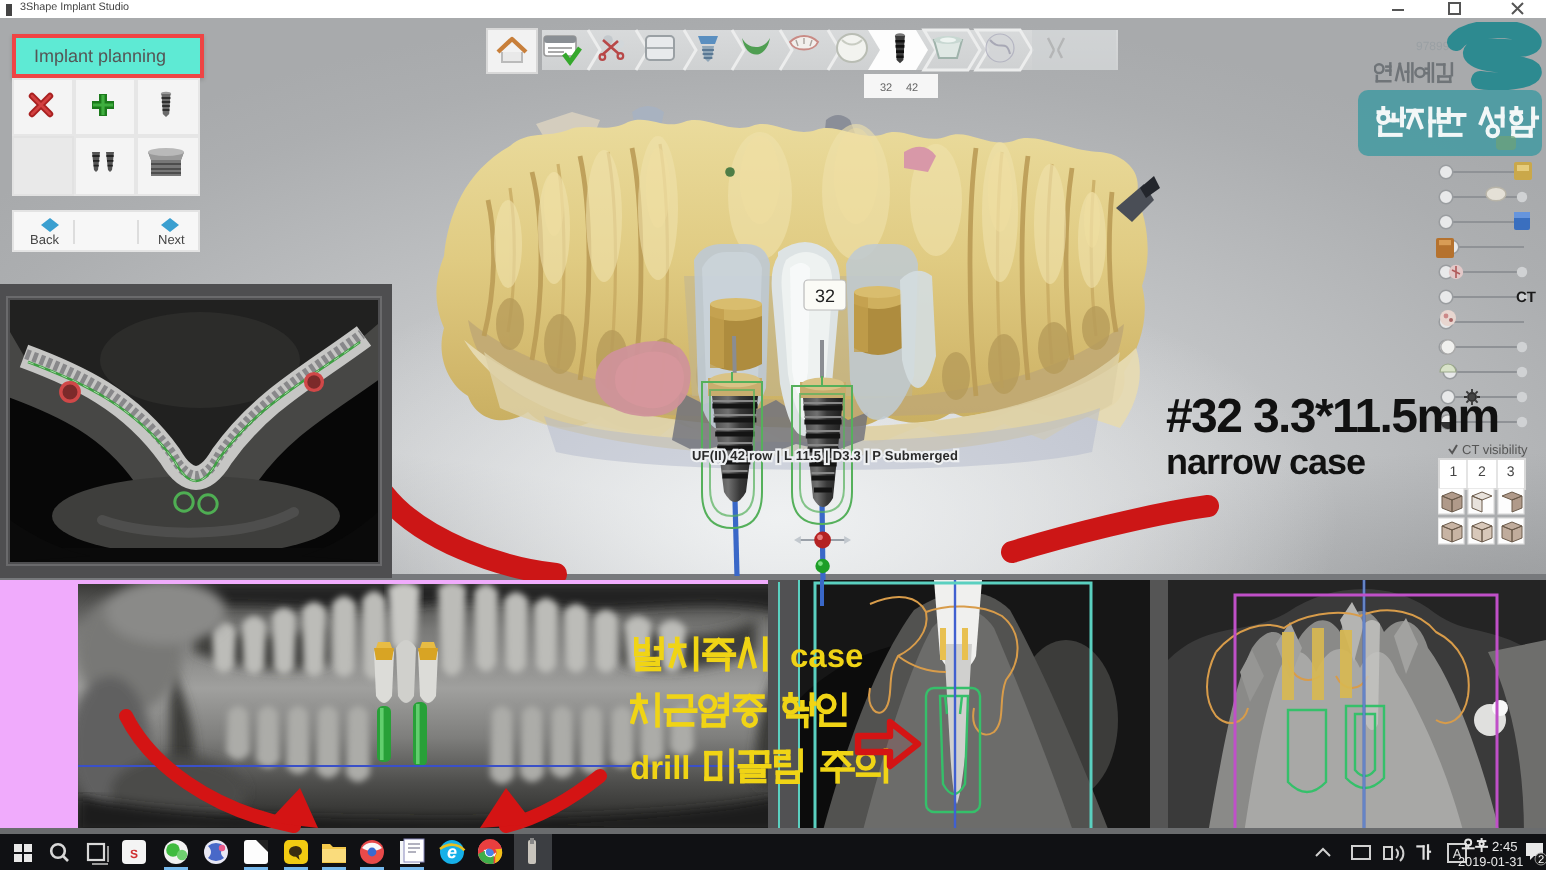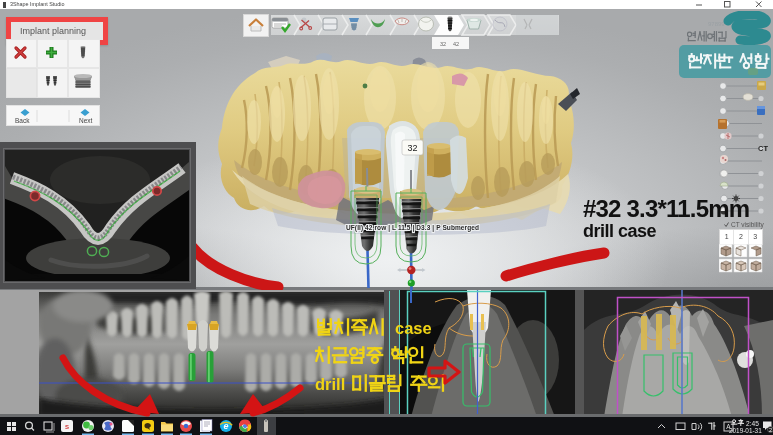--- a/index.html
+++ b/index.html
@@ -31,21 +31,21 @@
      <div class="abs" style="left:3px;top:2px;width:3px;height:6px;background:#444;"></div>
      <span style="position:absolute;left:10px;top:1px;">3Shape Implant Studio</span>
      <svg style="position:absolute;left:694px;top:0;" width="75" height="9" viewBox="0 0 75 9">
        <line x1="2" y1="5" x2="8" y2="5" stroke="#555" stroke-width="1"></line>
        <rect x="30.5" y="1.5" width="5.5" height="5.5" fill="none" stroke="#555" stroke-width="1"></rect>
        <path d="M62 1.5 l5.5 5.5 M67.5 1.5 l-5.5 5.5" stroke="#555" stroke-width="1"></path>
      </svg>
   </div>
 
   <div class="abs" style="left:6px;top:17px;width:94px;height:107px;">
-    <div class="abs" style="left:0;top:0;width:92px;height:18px;background:#e5e5e5;border:5px solid #ef4444;box-shadow:0 1px 2px rgba(0,0,0,.15);">
+    <div class="abs" style="left:0;top:0;width:92px;height:18px;background:#5eead4;border:2px solid #ef4444;box-shadow:0 1px 2px rgba(0,0,0,.15);">
       <span style="position:absolute;left:9px;top:4px;font-size:9px;color:#555;">Implant planning</span>
     </div>
     <div class="abs" style="left:0;top:22px;width:94px;height:60px;">
       <div class="abs" style="left:0;top:0;width:29px;height:27px;background:#f4f4f4;border:1px solid #e6e6e6;"></div>
       <div class="abs" style="left:31px;top:0;width:29px;height:27px;background:#f4f4f4;border:1px solid #e6e6e6;"></div>
       <div class="abs" style="left:62px;top:0;width:30px;height:27px;background:#f4f4f4;border:1px solid #e6e6e6;"></div>
       <div class="abs" style="left:0;top:29px;width:29px;height:28px;background:#e9e9e9;border:1px solid #e2e2e2;"></div>
       <div class="abs" style="left:31px;top:29px;width:29px;height:28px;background:#f4f4f4;border:1px solid #e6e6e6;"></div>
       <div class="abs" style="left:62px;top:29px;width:30px;height:28px;background:#f4f4f4;border:1px solid #e6e6e6;"></div>
       <svg class="abs" style="left:0;top:0;" width="94" height="60" viewBox="0 0 94 60">
@@ -351,21 +351,21 @@
       <path d="M2 4 l5 -2 l5 2 l-5 2 Z M2 4 l0 6 l5 2 l0 -6 Z M12 4 l0 6 l-5 2 l0 -6 Z"></path>
       <path d="M17 4 l5 -2 l5 2 l-5 2 Z M17 4 l0 6 l5 2 l0 -6 Z" fill="#e8e2dc"></path>
       <path d="M32 4 l5 -2 l5 2 l-5 2 Z M42 4 l0 6 l-5 2 l0 -6 Z"></path>
       <path d="M2 19 l5 -2 l5 2 l-5 2 Z M2 19 l0 6 l5 2 l0 -6 Z M12 19 l0 6 l-5 2 l0 -6 Z" fill="#c8b4a4"></path>
       <path d="M17 19 l5 -2 l5 2 l-5 2 Z M17 19 l0 6 l5 2 l0 -6 Z M27 19 l0 6 l-5 2 l0 -6 Z" fill="#d8c8ba"></path>
       <path d="M32 19 l5 -2 l5 2 l-5 2 Z M32 19 l0 6 l5 2 l0 -6 Z M42 19 l0 6 l-5 2 l0 -6 Z" fill="#c0ac9c"></path>
     </g>
   </svg>
 
   <div class="abs" style="left:583px;top:195px;font-size:24px;font-weight:bold;color:#111;letter-spacing:-.8px;">#32 3.3*11.5mm</div>
-  <div class="abs" style="left:583px;top:221px;font-size:18px;font-weight:bold;color:#111;letter-spacing:-.5px;">drill case</div>
+  <div class="abs" style="left:583px;top:221px;font-size:18px;font-weight:bold;color:#111;letter-spacing:-.5px;">narrow case</div>
 
   <svg class="abs" style="left:180px;top:50px;" width="440" height="240" viewBox="0 0 440 240">
     <defs>
       <linearGradient id="toothv" x1="0" y1="0" x2="0" y2="1">
         <stop offset="0" stop-color="#eadb9c"></stop>
           <stop offset=".45" stop-color="#e0cb82"></stop>
           <stop offset=".8" stop-color="#d2b86c"></stop>
           <stop offset="1" stop-color="#c8ae60"></stop>
       </linearGradient>
       <linearGradient id="screwv" x1="0" y1="0" x2="1" y2="0">
@@ -558,21 +558,21 @@
 
       <circle cx="30" cy="46" r="4.6" fill="#7c2a2a" stroke="#d04848" stroke-width="1.7"></circle>
       <circle cx="152" cy="41" r="4.2" fill="#7c2a2a" stroke="#d04848" stroke-width="1.7"></circle>
 
       <circle cx="87" cy="101" r="4.6" fill="none" stroke="#4fae53" stroke-width="1.5"></circle>
       <circle cx="99" cy="102" r="4.6" fill="none" stroke="#4fae53" stroke-width="1.5"></circle>
     </svg>
     <div class="abs" style="left:3px;top:6px;width:186px;height:133px;border:1px solid #6a6a6c;"></div>
   </div>
 
-  <div class="abs" style="left:0;top:290px;width:693px;height:127px;background:#a3a3a3;">
+  <div class="abs" style="left:0;top:290px;width:693px;height:127px;background:#f0abfc;">
 
     <svg class="abs" style="left:39px;top:2px;" width="345" height="124" viewBox="0 0 345 124">
       <defs>
         <linearGradient id="panov" x1="0" y1="0" x2="0" y2="1">
           <stop offset="0" stop-color="#3a3a38"></stop>
             <stop offset=".18" stop-color="#787876"></stop>
           <stop offset=".42" stop-color="#a0a09e"></stop>
             <stop offset=".62" stop-color="#7e7e7c"></stop>
           <stop offset=".8" stop-color="#4e4e4c"></stop>
             <stop offset="1" stop-color="#262624"></stop>

